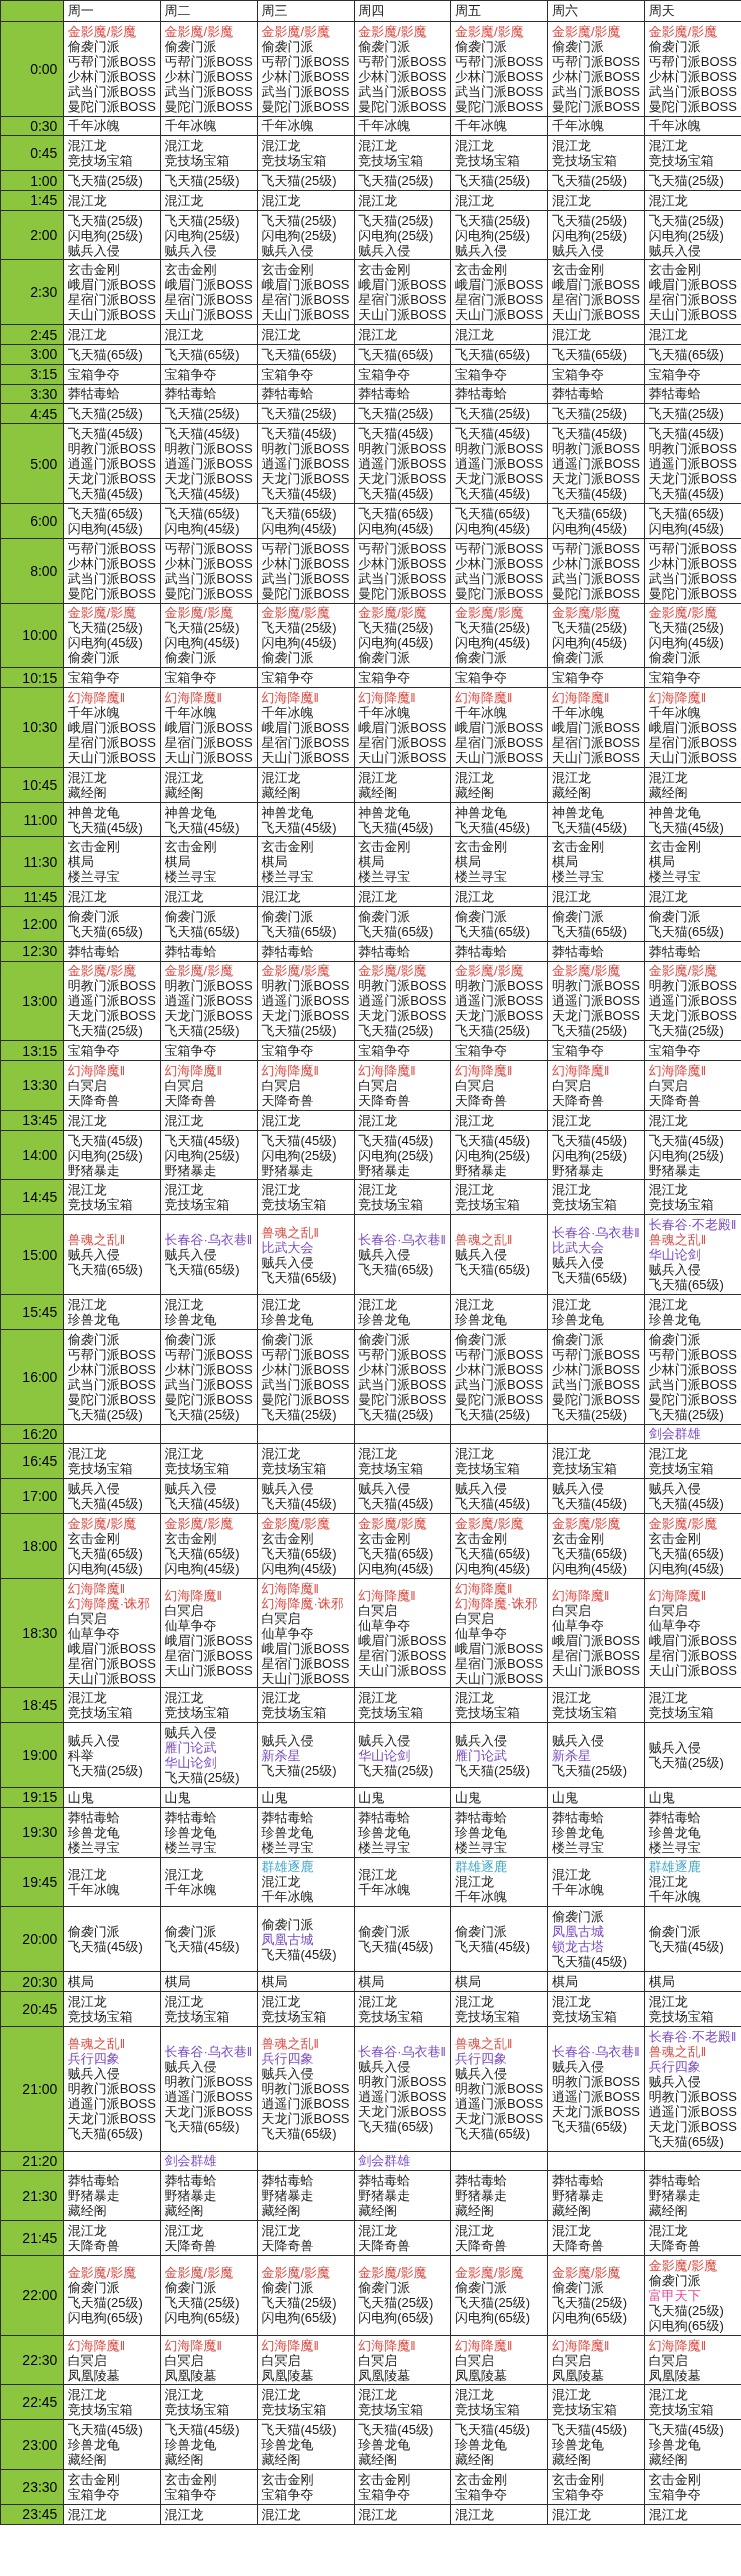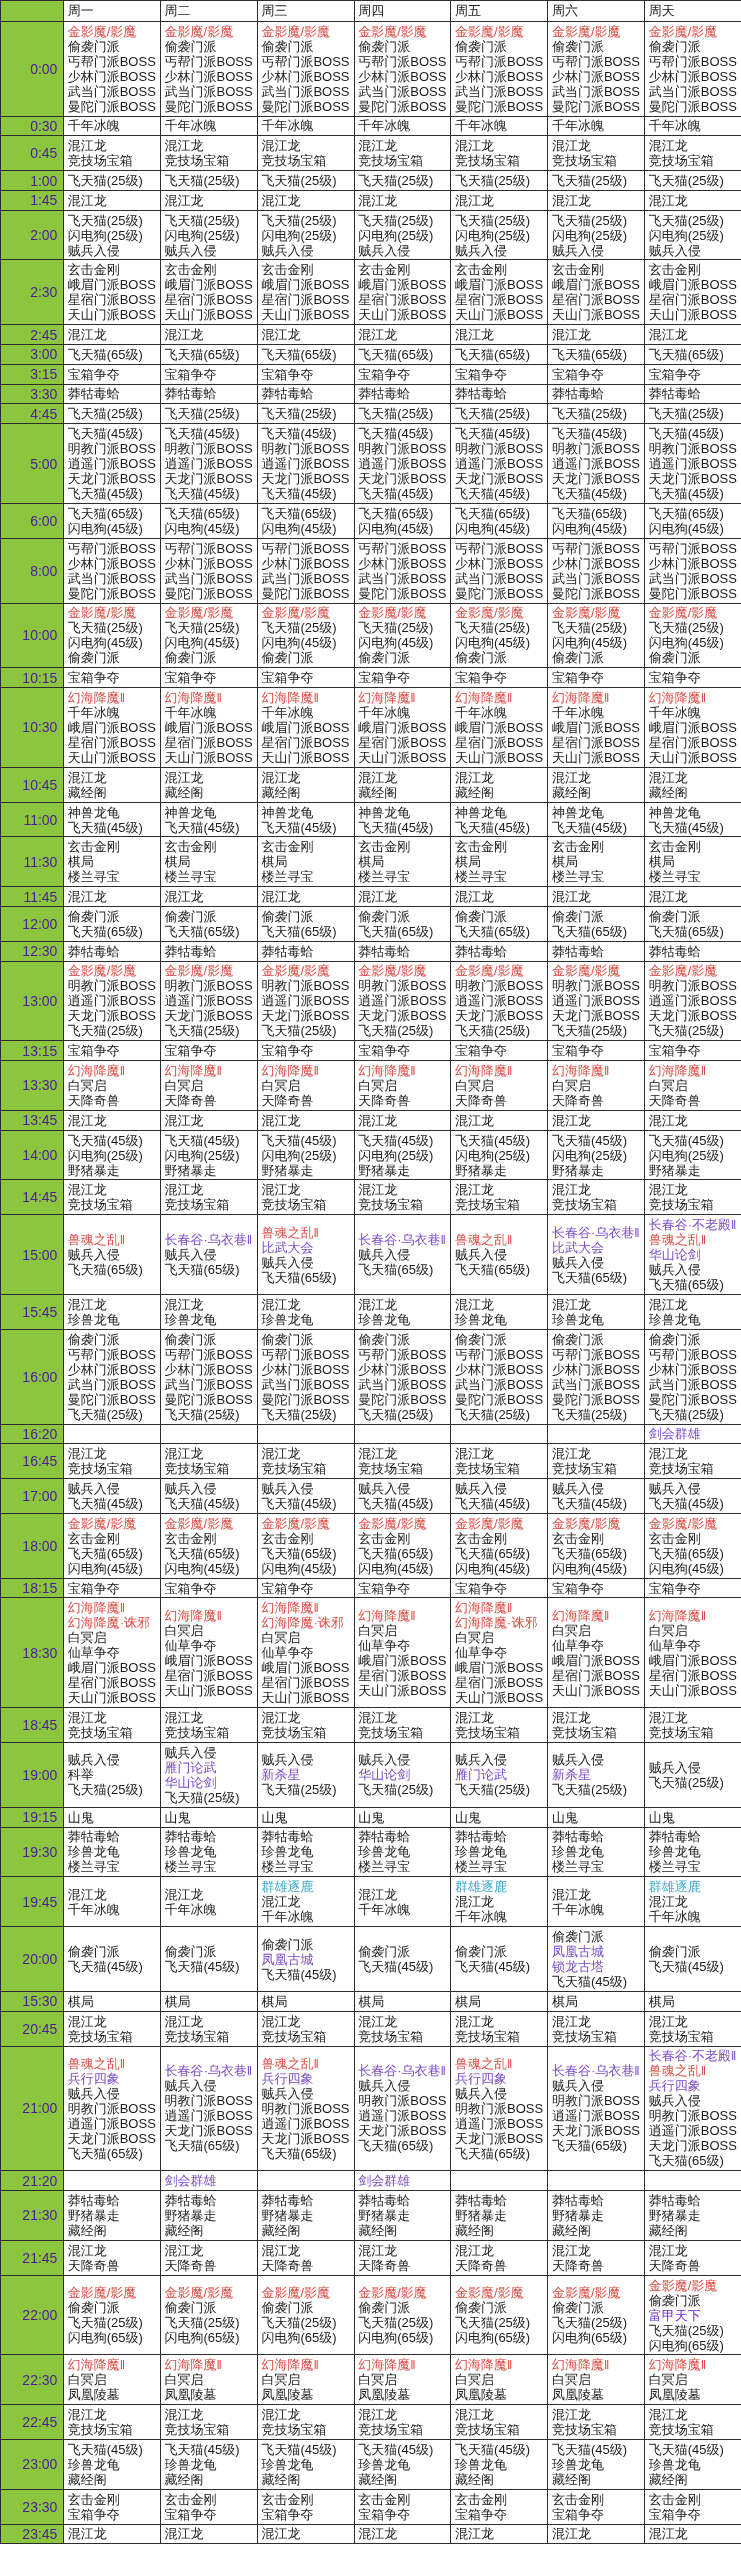--- a/index.html
+++ b/index.html
@@ -1,21 +1,21 @@
 <!DOCTYPE html>
 <html style="font-size:15px"><head>
 <meta charset="utf-8">
 <style>
   html,body{margin:0;padding:0;background:#ffffff;}
   body{width:742px;font-family:"Liberation Sans","DejaVu Sans",sans-serif;}
   table.sched{border-collapse:collapse;width:742px;table-layout:fixed;}
   table.sched th, table.sched td{border:0.9px solid #2d2d2d;}
   th.day{font-weight:normal;text-align:left;padding:0.9px 3.7px;font-size:13px;height:16.7px;background:#ffffff;color:#1c1c1c;}
   th.corner{background:#8cc63f;}
-  td.time{background:#8cc63f;text-align:right;padding:0.9px 5.6px;font-size:14px;color:#4c1d95;vertical-align:middle;}
+  td.time{background:#8cc63f;text-align:right;padding:0.9px 5.6px;font-size:14px;color:#000000;vertical-align:middle;}
   td.cell{background:#ffffff;padding:1.9px 3.7px;vertical-align:middle;font-size:13px;color:#1c1c1c;}
   .line{line-height:15px;white-space:nowrap;overflow:hidden;}
 </style>
 </head>
 <body>
 
 <table class="sched">
   <colgroup>
     <col style="width:63px">
     <col>
@@ -1284,44 +1284,20 @@
           <div class="line">闪电狗(45级)</div>
         </td>
         <td class="cell">
           <div class="line" style="color: rgb(221, 75, 67);">金影魔/影魔</div>
           <div class="line">玄击金刚</div>
           <div class="line">飞天猫(65级)</div>
           <div class="line">闪电狗(45级)</div>
         </td>
       </tr>
       <tr>
-        <td class="time">18:15</td>
-        <td class="cell">
-          <div class="line">宝箱争夺</div>
-        </td>
-        <td class="cell">
-          <div class="line">宝箱争夺</div>
-        </td>
-        <td class="cell">
-          <div class="line">宝箱争夺</div>
-        </td>
-        <td class="cell">
-          <div class="line">宝箱争夺</div>
-        </td>
-        <td class="cell">
-          <div class="line">宝箱争夺</div>
-        </td>
-        <td class="cell">
-          <div class="line">宝箱争夺</div>
-        </td>
-        <td class="cell">
-          <div class="line">宝箱争夺</div>
-        </td>
-      </tr>
-      <tr>
         <td class="time">18:30</td>
         <td class="cell">
           <div class="line" style="color: rgb(221, 75, 67);">幻海降魔‖</div>
           <div class="line" style="color: rgb(221, 75, 67);">幻海降魔·诛邪</div>
           <div class="line">白冥启</div>
           <div class="line">仙草争夺</div>
           <div class="line">峨眉门派BOSS</div>
           <div class="line">星宿门派BOSS</div>
           <div class="line">天山门派BOSS</div>
         </td>
@@ -1569,21 +1545,21 @@
           <div class="line" style="color: rgb(122, 75, 198);">凤凰古城</div>
           <div class="line" style="color: rgb(122, 75, 198);">锁龙古塔</div>
           <div class="line">飞天猫(45级)</div>
         </td>
         <td class="cell">
           <div class="line">偷袭门派</div>
           <div class="line">飞天猫(45级)</div>
         </td>
       </tr>
       <tr>
-        <td class="time">15:30</td>
+        <td class="time">20:30</td>
         <td class="cell">
           <div class="line">棋局</div>
         </td>
         <td class="cell">
           <div class="line">棋局</div>
         </td>
         <td class="cell">
           <div class="line">棋局</div>
         </td>
         <td class="cell">
@@ -1811,21 +1787,21 @@
         </td>
         <td class="cell">
           <div class="line" style="color: rgb(221, 75, 67);">金影魔/影魔</div>
           <div class="line">偷袭门派</div>
           <div class="line">飞天猫(25级)</div>
           <div class="line">闪电狗(65级)</div>
         </td>
         <td class="cell">
           <div class="line" style="color: rgb(221, 75, 67);">金影魔/影魔</div>
           <div class="line">偷袭门派</div>
-          <div class="line" style="color: #6d28d9;">富甲天下</div>
+          <div class="line" style="color: #ec4899;">富甲天下</div>
           <div class="line">飞天猫(25级)</div>
           <div class="line">闪电狗(65级)</div>
         </td>
       </tr>
       <tr>
         <td class="time">22:30</td>
         <td class="cell">
           <div class="line" style="color: rgb(221, 75, 67);">幻海降魔‖</div>
           <div class="line">白冥启</div>
           <div class="line">凤凰陵墓</div>

